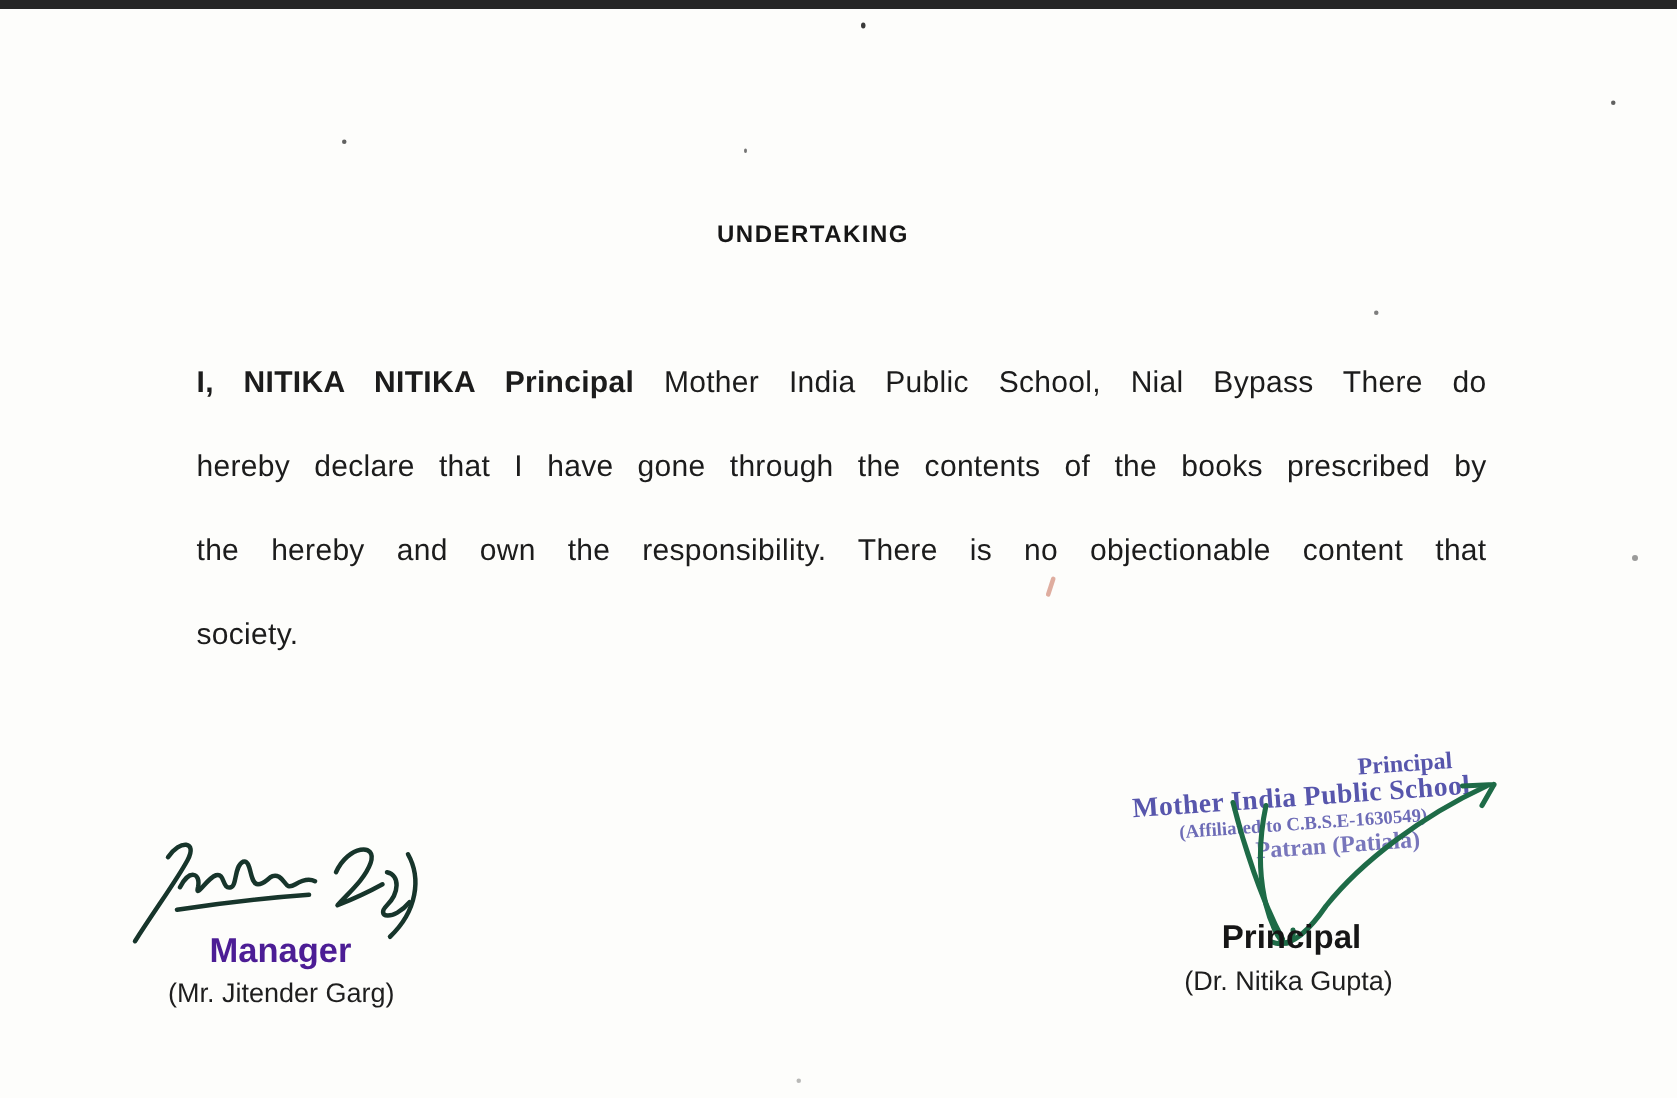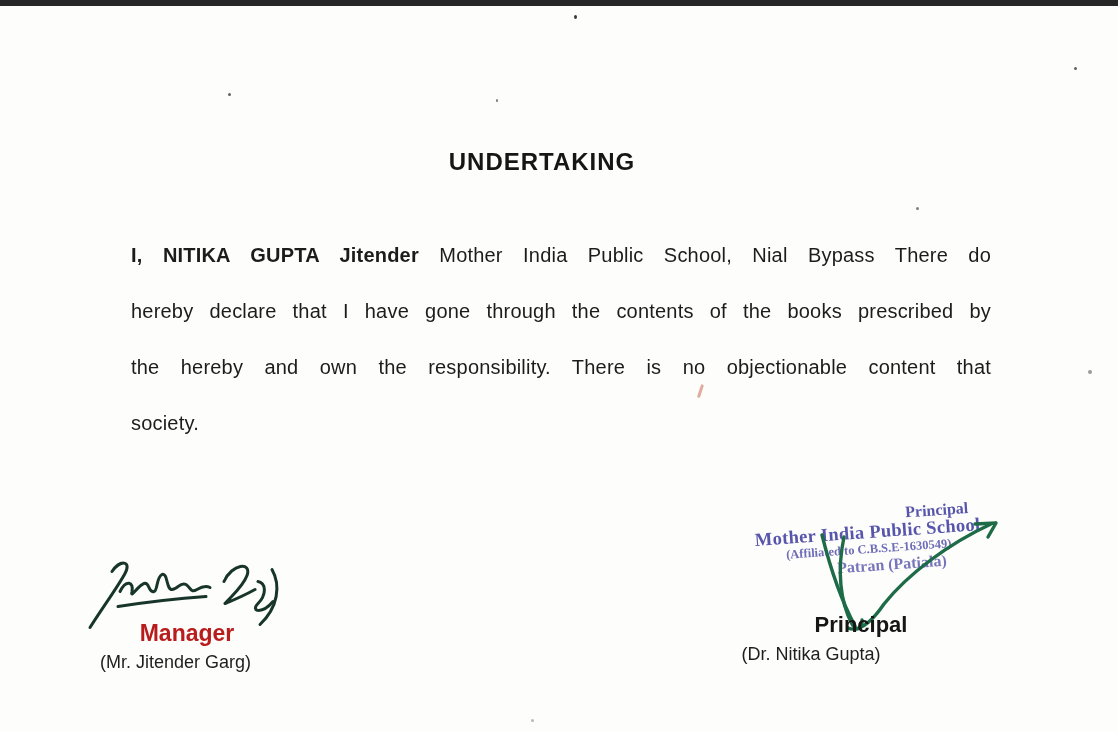--- a/index.html
+++ b/index.html
@@ -11,21 +11,21 @@
     font-family:"Liberation Sans", sans-serif;
     color:#1b1b1b;
   }
   .scan-topbar{
     position:absolute;left:0;top:0;width:1118px;height:6px;
     background:#262626;
   }
   .doc-title{
     position:absolute;left:112px;top:148px;width:860px;
     text-align:center;
-    font-size:24px;font-weight:700;letter-spacing:1px;
+    font-size:16px;font-weight:700;letter-spacing:1px;
     color:#161616;
   }
   .paragraph{
     position:absolute;left:131px;top:240px;width:860px;
     font-size:20px;letter-spacing:.2px;color:#1c1c1c;
   }
   .para-line{
     display:block;
     line-height:30px;
     margin-bottom:26px;
@@ -35,45 +35,45 @@
   }
   .para-line--last{
     text-align:center;text-align-last:left;
     margin-top:6px;
   }
   .bold-run{font-weight:700;}
   
   .manager-sig{position:absolute;left:82px;top:550px;width:225px;height:88px;}
   .manager-role{
     position:absolute;left:112px;top:620px;width:150px;
-    text-align:center;font-size:23px;font-weight:700;color:#b91c1c;
+    text-align:center;font-size:23px;font-weight:700;color:#4c1d95;
   }
   .manager-name{
     position:absolute;left:100px;top:652px;width:175px;
-    text-align:left;font-size:18px;color:#1e1e1e;
+    text-align:center;font-size:18px;color:#1e1e1e;
   }
   
   .stamp{
     position:absolute;left:733px;top:506px;width:272px;height:92px;
     transform:rotate(-4deg);
     font-family:"Liberation Serif", serif;
     font-weight:700;
     line-height:1.08;
   }
   .stamp-line1{text-align:right;padding-right:34px;font-size:16px;opacity:.92;}
   .stamp-line2{text-align:center;font-size:18.5px;opacity:.92;letter-spacing:.3px;}
   .stamp-line3{text-align:center;font-size:12.5px;opacity:.8;}
   .stamp-line4{text-align:center;padding-left:44px;font-size:16px;opacity:.74;}
   .principal-sig{position:absolute;left:812px;top:508px;width:200px;height:132px;}
   .principal-role{
     position:absolute;left:772px;top:612px;width:178px;
     text-align:center;font-size:22px;font-weight:700;color:#161616;
   }
   .principal-name{
-    position:absolute;left:722px;top:644px;width:178px;
+    position:absolute;left:770px;top:644px;width:178px;
     text-align:center;font-size:18px;color:#1e1e1e;
   }
   
   .speck{position:absolute;border-radius:50%;background:#3a3a3a;}
   .speck-1{left:574px;top:15px;width:3px;height:4px;}
   .speck-2{left:228px;top:93px;width:3px;height:3px;opacity:.8;}
   .speck-3{left:496px;top:99px;width:2px;height:3px;opacity:.7;}
   .speck-4{left:1074px;top:67px;width:3px;height:3px;opacity:.8;}
   .speck-5{left:916px;top:207px;width:3px;height:3px;opacity:.65;}
   .speck-6{left:1088px;top:370px;width:4px;height:4px;opacity:.5;}
@@ -87,21 +87,21 @@
 </head>
 <body>
 
 <div class="page">
 
   <div class="scan-topbar" style="background: rgb(38, 38, 38);"></div>
 
   <div class="doc-title">UNDERTAKING</div>
 
   <div class="paragraph">
-    <span class="para-line"><span class="bold-run">I, NITIKA GUPTA Jitender</span> <span>Mother India Public School, Nial Bypass There do</span></span>
+    <span class="para-line"><span class="bold-run">I, NITIKA NITIKA Principal</span> <span>Mother India Public School, Nial Bypass There do</span></span>
     <span class="para-line">hereby declare that I have gone through the contents of the books prescribed by</span>
     <span class="para-line">the hereby and own the responsibility. There is no objectionable content that</span>
     <span class="para-line para-line--last">society.</span>
   </div>
 
   <svg class="manager-sig" viewBox="0 0 225 85" style="stroke: rgb(23, 53, 43);">
     <g stroke-width="3" stroke="inherit">
       <path style="stroke:inherit" d="M 30 20 C 38 8, 50 9, 43 22 C 36 35, 22 54, 8 76"></path>
       <path style="stroke:inherit" d="M 38 40 C 44 28, 52 30, 50 40 C 48 48, 56 34, 62 32 C 68 30, 66 42, 72 40 C 76 39, 74 26, 80 23 C 86 21, 84 38, 90 38 C 96 38, 98 30, 104 33 C 109 36, 108 42, 115 38 C 120 35, 124 34, 128 36"></path>
       <path style="stroke:inherit" d="M 36 55 C 62 51, 96 47, 124 45"></path>

